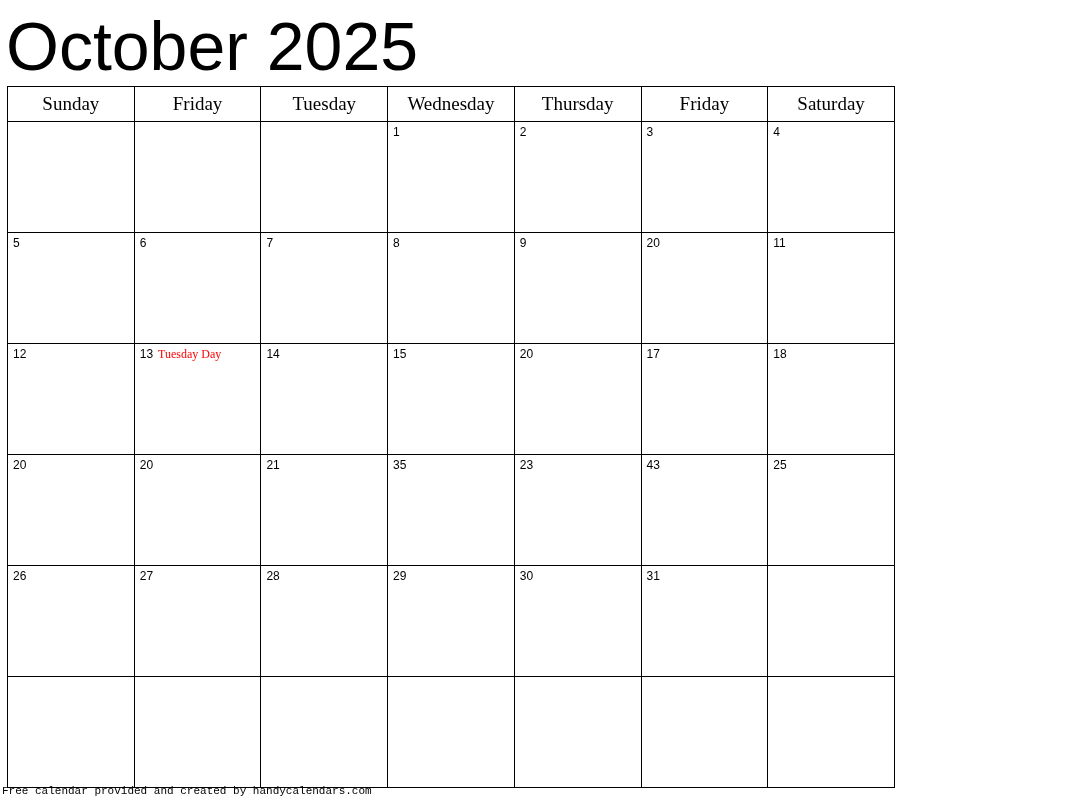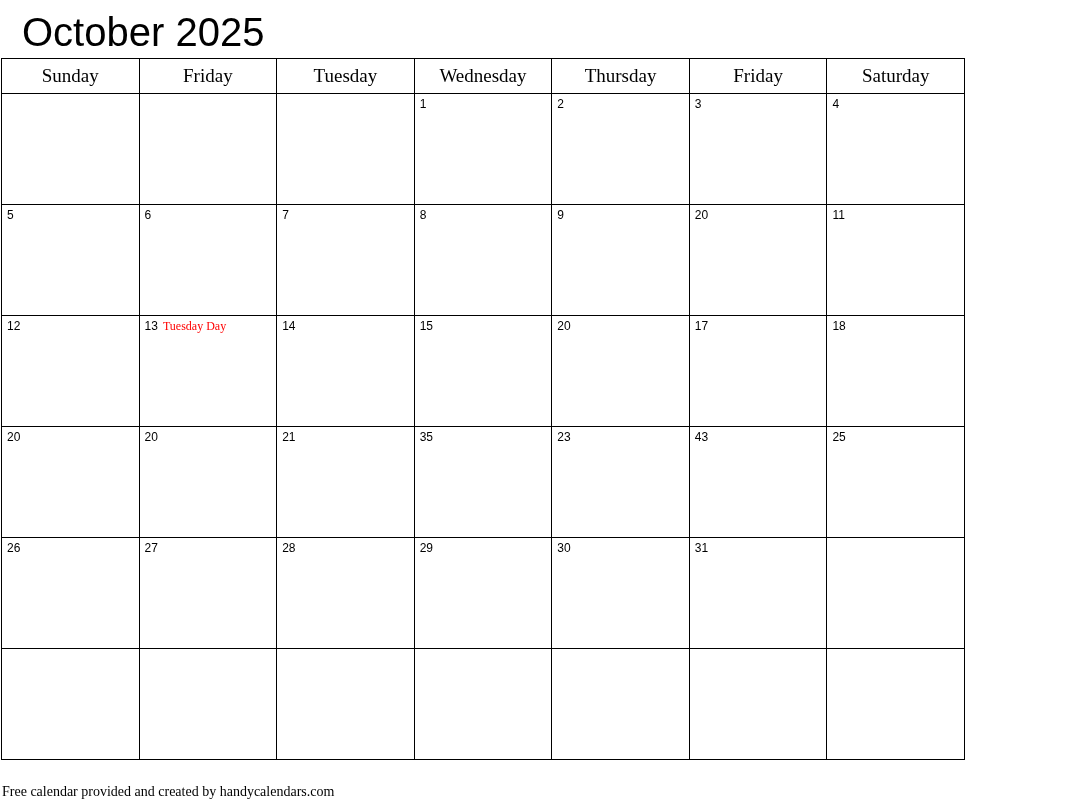--- a/index.html
+++ b/index.html
@@ -15,31 +15,31 @@
     overflow: hidden;
   }
   .page {
     position: relative;
     width: 1082px;
     height: 800px;
     box-sizing: border-box;
   }
   .title {
     font-family: "Liberation Sans", sans-serif;
-    font-size: 40px;
+    font-size: 68px;
     font-weight: 400;
     line-height: 1;
     letter-spacing: 0px;
-    padding: 12px 0 6px 22px;
+    padding: 12px 0 6px 6px;
     white-space: nowrap;
   }
   table.calendar {
     border-collapse: collapse;
-    width: 964px;
-    margin-left: 1px;
+    width: 888px;
+    margin-left: 7px;
     table-layout: fixed;
   }
   table.calendar th,
   table.calendar td {
     border: 1px solid #000000;
     padding: 0;
     vertical-align: top;
   }
   table.calendar th {
     height: 34px;
@@ -72,22 +72,22 @@
     line-height: 13px;
     color: #ff0000;
     display: inline-block;
     vertical-align: top;
     margin-left: 5px;
   }
   .footer {
     position: absolute;
     left: 2px;
     bottom: 2px;
-    font-size: 14px;
-    font-family: Liberation Serif, serif;
+    font-size: 11px;
+    font-family: Liberation Mono, monospace;
     line-height: 13px;
   }
 </style>
 </head>
 <body>
 
 <div class="page">
 
   <div class="title">October 2025</div>
 

